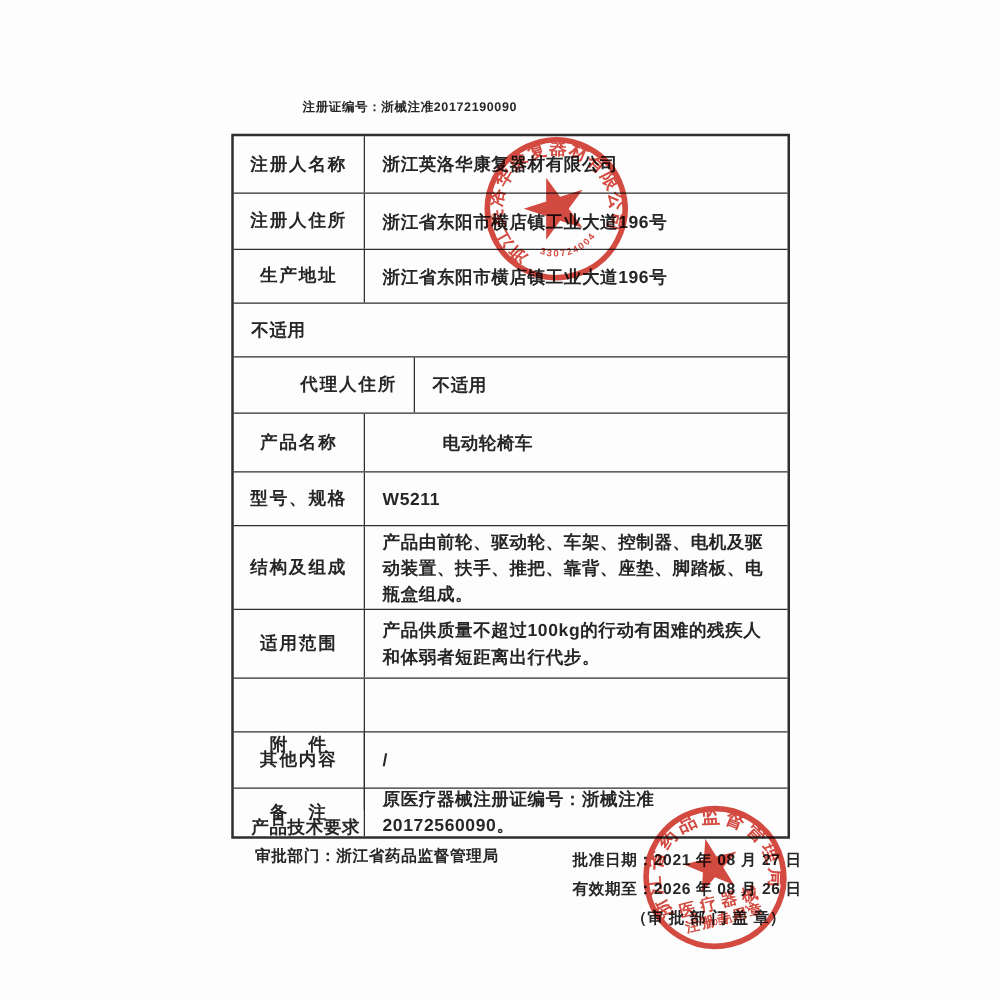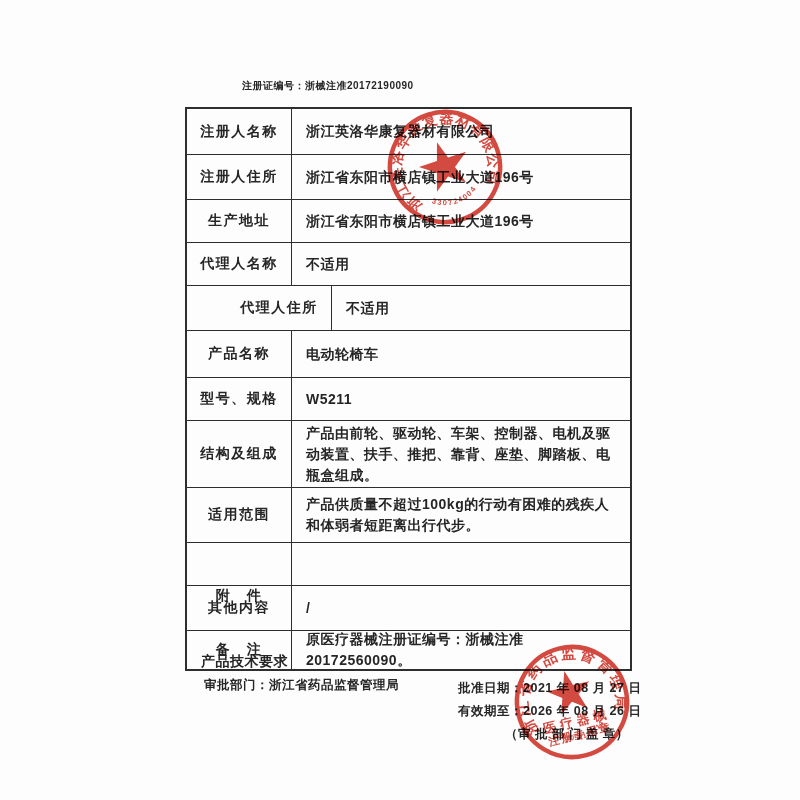--- a/index.html
+++ b/index.html
@@ -88,28 +88,27 @@
     </div>
       <div class="tr" style="height: 45px;">
       <div class="td label">注册人住所</div>
       <div class="td value">浙江省东阳市横店镇工业大道196号</div>
     </div>
       <div class="tr" style="height: 43px;">
       <div class="td label">生产地址</div>
       <div class="td value">浙江省东阳市横店镇工业大道196号</div>
     </div>
       <div class="tr" style="height: 43px;">
-      <div class="td label">代理人名称</div>
       <div class="td value">不适用</div>
     </div>
       <div class="tr" style="height: 45px; padding-left: 40px;">
       <div class="td label">代理人住所</div>
       <div class="td value">不适用</div>
     </div>
-      <div class="tr" style="height: 47px;">
+      <div class="tr" style="height: 47px; gap: 48px;">
       <div class="td label">产品名称</div>
       <div class="td value">电动轮椅车</div>
     </div>
       <div class="tr" style="height: 43px;">
       <div class="td label">型号、规格</div>
       <div class="td value">W5211</div>
     </div>
       <div class="tr" style="height: 67px;">
       <div class="td label">结构及组成</div>
       <div class="td value">产品由前轮、驱动轮、车架、控制器、电机及驱动装置、扶手、推把、靠背、座垫、脚踏板、电瓶盒组成。</div>

